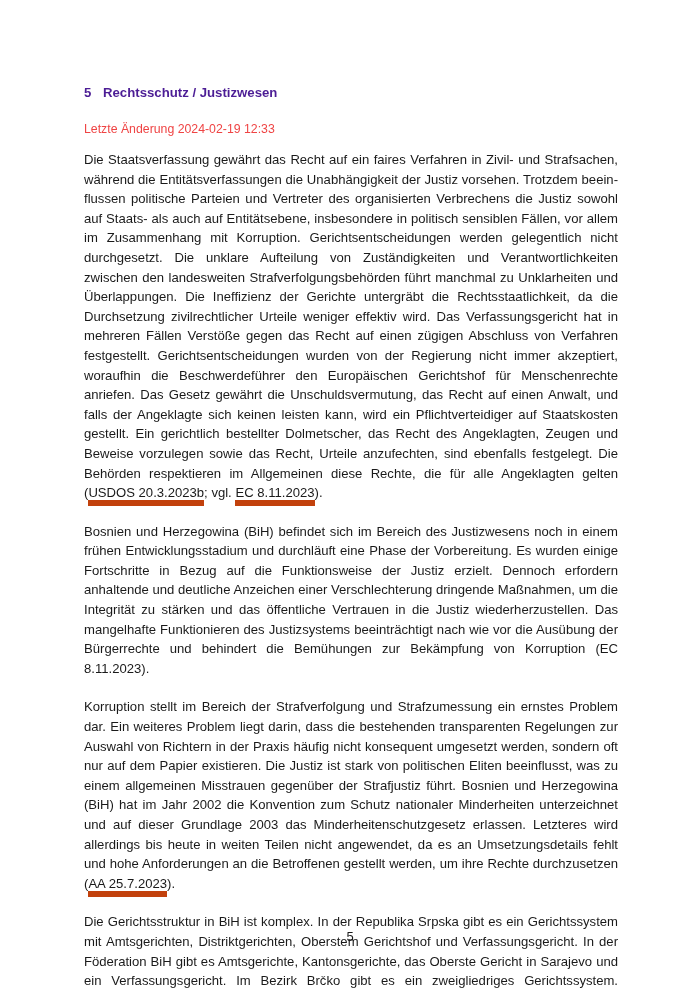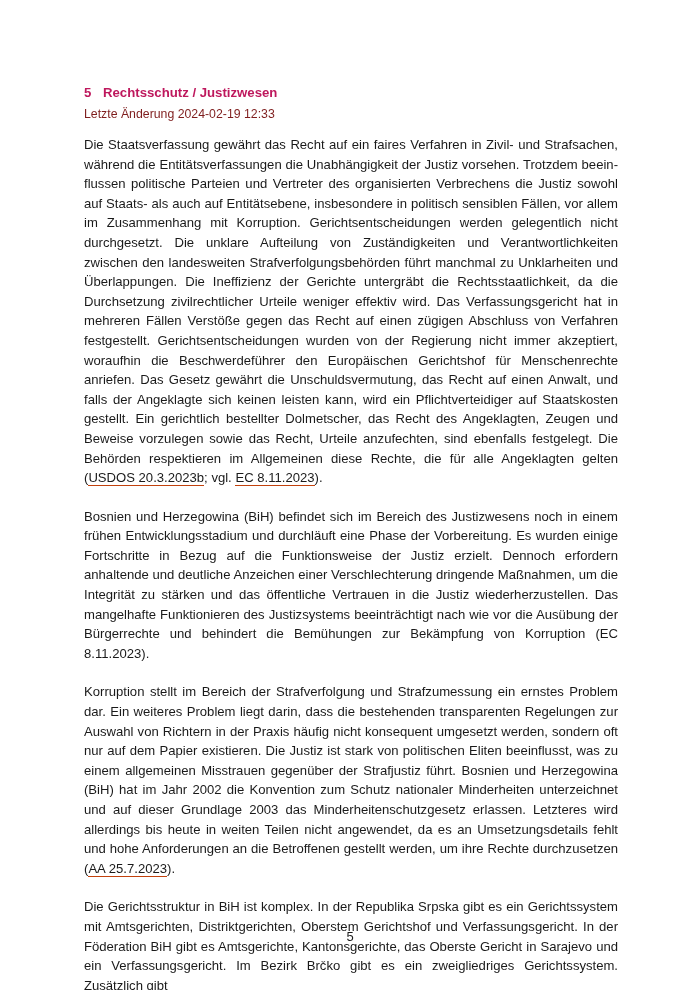--- a/index.html
+++ b/index.html
@@ -16,48 +16,48 @@
     }
     .page {
       position: absolute;
       left: 84px;
       top: 84px;
       width: 534px;
     }
     .heading {
       font-size: 13.2px;
       font-weight: bold;
-      color: #be185d;
+      color: #4c1d95;
       margin: 0;
       line-height: 18px;
       white-space: nowrap;
     }
     .heading .num {
       display: inline-block;
       width: 19px;
     }
     .lastmod {
       font-size: 12.3px;
-      color: #7f1d1d;
-      margin: 4px 0 0 0;
+      color: #ef4444;
+      margin: 19px 0 0 0;
       line-height: 16px;
     }
     .para {
       font-size: 13.1px;
       line-height: 19.6px;
       text-align: justify;
       margin: 0;
       hyphens: manual;
     }
     .p1 { margin-top: 13px; }
     .p2, .p3, .p4 { margin-top: 19px; }
     .ref {
       color: #1a1a1a;
       text-decoration: none;
-      border-bottom: 1px solid #c2410c;
+      border-bottom: 6px solid #c2410c;
       padding-bottom: 0px;
     }
     .footer-num {
       position: absolute;
       top: 929px;
       left: 0;
       width: 700px;
       text-align: center;
       font-size: 13px;
       color: #1a1a1a;

